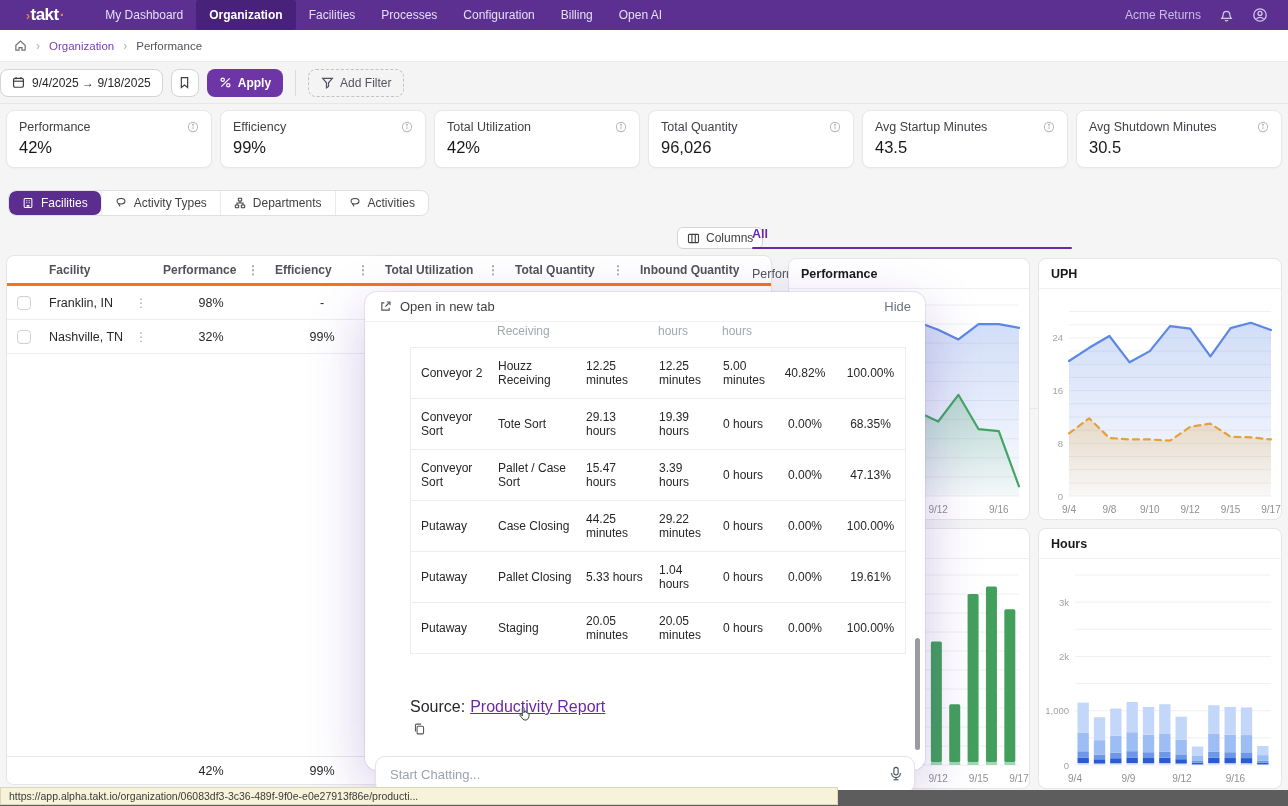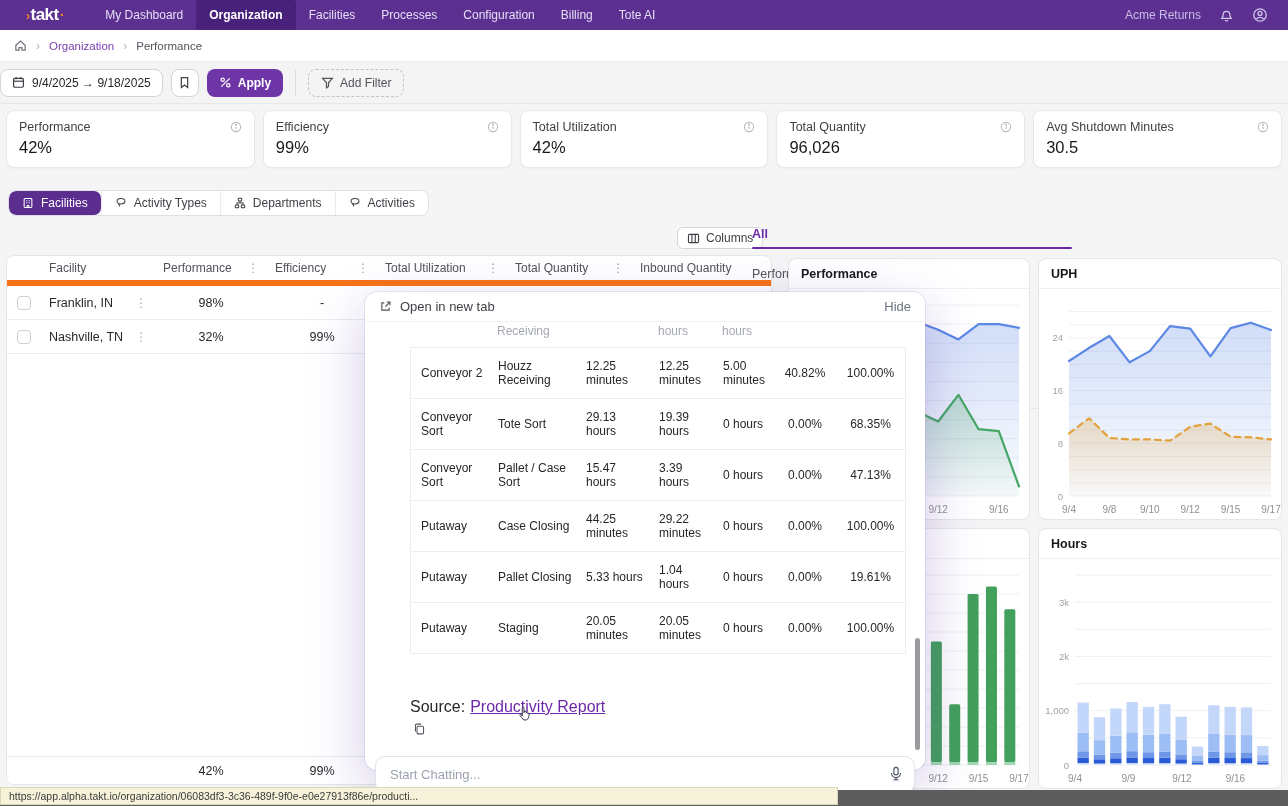--- a/index.html
+++ b/index.html
@@ -43,21 +43,21 @@
   
   .vtabs { position:absolute; left:8px; top:190px; display:inline-flex; background:#fff; border:1px solid #e0e0e4; border-radius:8px; overflow:hidden; }
   .vtab { display:flex; align-items:center; gap:7px; padding:5px 13px; font-size:12px; color:#3f3f46; border-left:1px solid #ebebee; }
   .vtab:first-child { border-left:none; }
   .vtab.active { background:#5b2d8e; color:#fff; border-radius:7px; }
 
   
   .colsbtn { position:absolute; left:677px; top:227px; display:flex; align-items:center; gap:6px; background:#fff; border:1px solid #d4d4d8; border-radius:6px; padding:3px 9px; font-size:12px; color:#3f3f46; }
   .tcard { position:absolute; left:6px; top:255px; width:766px; height:530px; background:#fff; border:1px solid #e6e6e9; border-radius:8px; overflow:hidden; }
   .tgrid { display:grid; grid-template-columns:34px 114px 112px 110px 130px 125px auto; align-items:center; }
-  .thead { height:30px; border-bottom:6px solid #f97316; font-size:12px; color:#52525b; }
+  .thead { height:30px; border-bottom:3px solid #f97316; font-size:12px; color:#52525b;font-weight:bold; }
   .th { display:flex; justify-content:space-between; align-items:center; padding:0 8px; }
   .dots { color:#a1a1aa; font-size:12px; line-height:1; }
   .trow { height:34px; border-bottom:1px solid #ededf0; font-size:12.5px; color:#27272a; }
   .cb { width:14px; height:14px; border:1.5px solid #cfcfd6; border-radius:4px; margin-left:10px; }
   .fac { display:flex; justify-content:space-between; align-items:center; padding:0 8px; }
   .num { text-align:center; }
   .tsum { position:absolute; left:0; bottom:0; width:100%; height:28px; border-top:1px solid #e8e8ea; background:#fff; font-size:12.5px; color:#27272a; }
 
   
   .rtabs { position:absolute; left:752px; top:227px; width:320px; display:flex; gap:26px; border-bottom:1px solid #e8e8ea; padding-bottom:7px;flex-direction:column; }
@@ -108,21 +108,21 @@
     <span class="mark">›</span>
       <span>takt</span>
       <span class="dot">·</span>
   </div>
   <div class="nav-item">My Dashboard</div>
   <div class="nav-item active">Organization</div>
   <div class="nav-item">Facilities</div>
   <div class="nav-item">Processes</div>
   <div class="nav-item">Configuration</div>
   <div class="nav-item">Billing</div>
-  <div class="nav-item">Tote AI</div>
+  <div class="nav-item">Open AI</div>
   <div class="nav-right">
     <span class="nav-org">Acme Returns</span>
     <span class="nav-ic">
       <svg width="15" height="15" viewBox="0 0 16 16" fill="none" stroke="currentColor" stroke-width="1.3">
           <path d="M3 11h10c-1-1.2-1.5-2-1.5-4a3.5 3.5 0 0 0-7 0c0 2-.5 2.8-1.5 4Z"></path>
           <path d="M6.6 12.8a1.5 1.5 0 0 0 2.8 0"></path>
         </svg>
     </span>
     <span class="nav-ic">
       <svg width="16" height="16" viewBox="0 0 16 16" fill="none" stroke="currentColor" stroke-width="1.3">
@@ -229,20 +229,33 @@
         <span class="kpi-label">Total Quantity</span>
       <span class="info">
           <svg width="12" height="12" viewBox="0 0 14 14" fill="none" stroke="currentColor" stroke-width="1.2">
             <circle cx="7" cy="7" r="5.4"></circle>
             <line x1="7" y1="6.4" x2="7" y2="9.6"></line>
             <circle cx="7" cy="4.4" r="0.6" fill="currentColor"></circle>
           </svg>
         </span>
       </div>
     <div class="kpi-val">96,026</div>
+  </div>
+  <div class="kpi">
+    <div class="kpi-top">
+        <span class="kpi-label">Avg Startup Minutes</span>
+      <span class="info">
+          <svg width="12" height="12" viewBox="0 0 14 14" fill="none" stroke="currentColor" stroke-width="1.2">
+            <circle cx="7" cy="7" r="5.4"></circle>
+            <line x1="7" y1="6.4" x2="7" y2="9.6"></line>
+            <circle cx="7" cy="4.4" r="0.6" fill="currentColor"></circle>
+          </svg>
+        </span>
+      </div>
+    <div class="kpi-val">43.5</div>
   </div>
   <div class="kpi">
     <div class="kpi-top">
         <span class="kpi-label">Avg Shutdown Minutes</span>
       <span class="info">
           <svg width="12" height="12" viewBox="0 0 14 14" fill="none" stroke="currentColor" stroke-width="1.2">
             <circle cx="7" cy="7" r="5.4"></circle>
             <line x1="7" y1="6.4" x2="7" y2="9.6"></line>
             <circle cx="7" cy="4.4" r="0.6" fill="currentColor"></circle>
           </svg>

